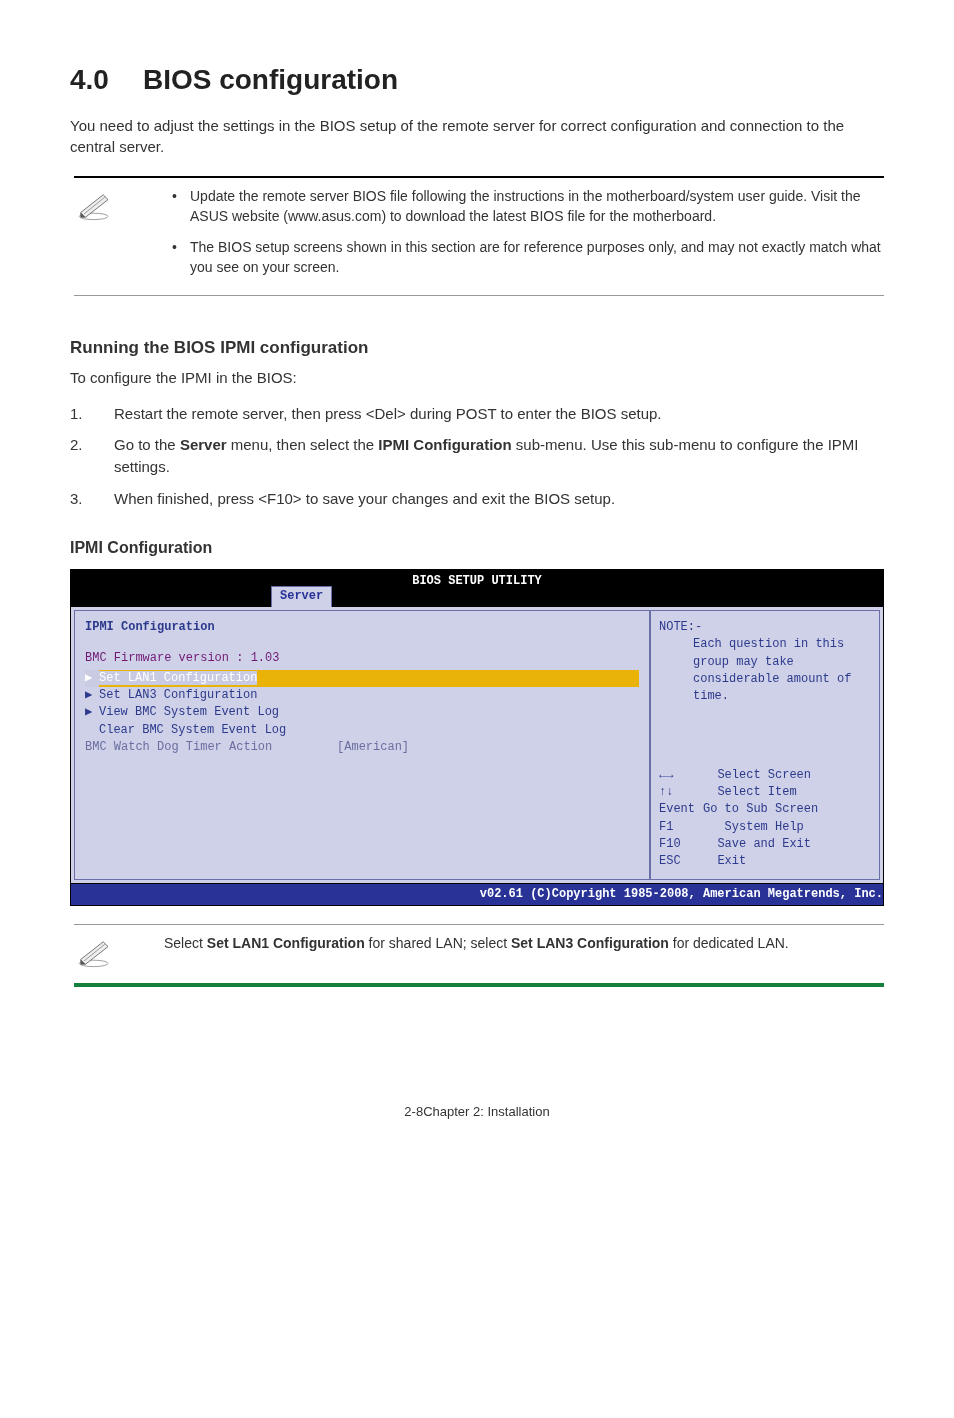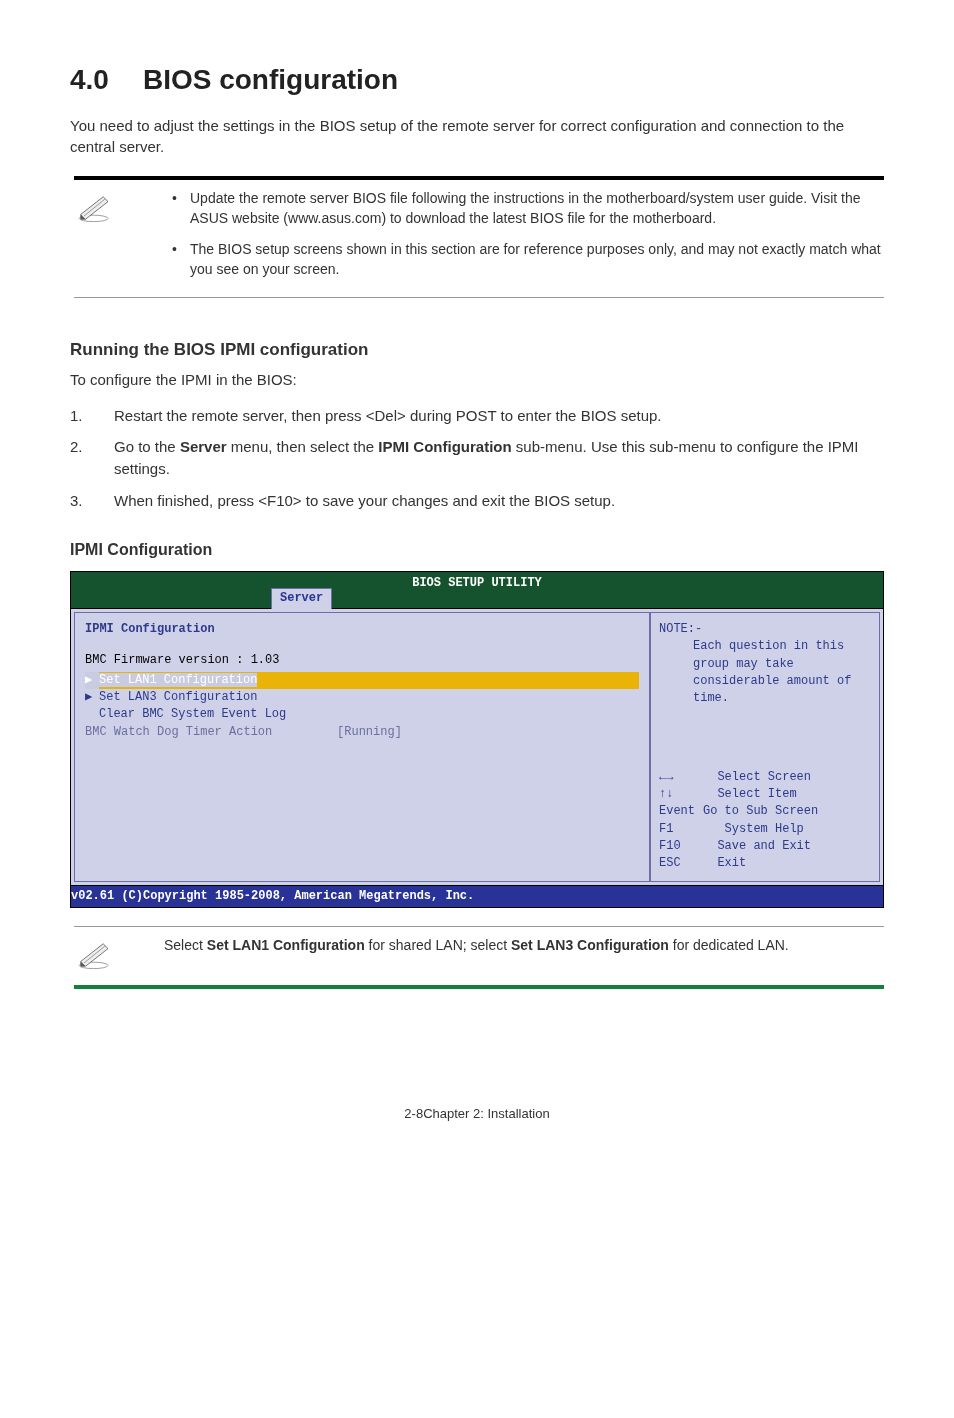--- a/index.html
+++ b/index.html
@@ -16,21 +16,21 @@
   h1.section-title {
     font-size: 28px;
     font-weight: bold;
     color: #222;
     margin-bottom: 14px;
   }
   .section-number { display: inline-block; margin-right: 34px; }
   .intro { margin-bottom: 18px; font-size: 15px; }
   .note-block {
     display: flex;
-    border-top: 4px solid #000000;
+    border-top: 2px solid #000000;
     border-bottom: 1px solid #999;
     padding: 8px 0;
     margin-bottom: 40px;
     margin-left: 4px;
   }
   .note-block-single {
     display: flex;
     border-top: 1px solid #999;
     border-bottom: 4px solid #15803d;
     padding: 8px 0;
@@ -53,21 +53,21 @@
   h3.ipmi-title { font-size: 16px; font-weight: bold; margin-bottom: 10px; }
 
   
   .bios {
     width: 100%;
     font-family: "Courier New", monospace;
     font-size: 12px;
     border: 1px solid #000;
   }
   .bios-topbar {
-    background: #14532d;
+    background: #000000;
     color: #fff;
     text-align: center;
     padding: 2px 0;
     font-weight: bold;
     position: relative;
     height: 36px;
   }
   .bios-top-title { display: block; padding-top: 1px; }
   .bios-tab {
     position: absolute;
@@ -93,36 +93,36 @@
   .bios-right {
     flex: 0 0 230px;
     border: 1px solid #6b6fa8;
     margin: 3px 3px 3px 0;
     padding: 8px 8px;
     color: #2c3a8c;
     display: flex;
     flex-direction: column;
   }
   .bios-left .cfg-title { color: #2c3a8c; font-weight: bold; margin-bottom: 14px; }
-  .bmc-ver { color: #000000; margin-bottom: 2px; }
+  .bmc-ver { color: #701a75; margin-bottom: 2px; }
   .menu-item { color: #2c3a8c; white-space: pre; }
   .menu-item.selected { background: #eab308; color: #fff; }
   .menu-item.selected span.label { background: #c9cbe2; color: #fff; }
   .menu-item .arrow { color: #2c3a8c; display:inline-block; width: 14px; }
   .menu-item.selected .arrow { color: #fff; background:#c9cbe2; }
   .menu-sub { color: #2c3a8c; padding-left: 14px; }
   .menu-watch { color: #6a6fa0; white-space: pre; }
   .help-top { flex: 0 0 auto; }
   .help-nav { margin-top: auto; }
   .help-nav .row { white-space: pre; }
   .key { display:inline-block; min-width:44px; }
   .bios-footer {
     background: #293397;
     color: #fff;
-    text-align: left;
+    text-align: right;
     padding: 2px 0;
     font-weight: bold;
     border-top: 1px solid #000;
   }
 
   .page-footer {
     display: flex;
     justify-content: center;
     font-size: 13px;
     color: #333;
@@ -174,22 +174,23 @@
   <div class="bios-topbar">
     <span class="bios-top-title">BIOS SETUP UTILITY</span>
     <span class="bios-tab">Server</span>
   </div>
   <div class="bios-body">
     <div class="bios-left">
       <div class="cfg-title">IPMI Configuration</div>
       <div class="bmc-ver">BMC Firmware version : 1.03</div>
       <div class="menu-item selected"><span class="arrow">▶</span><span class="label">Set LAN1 Configuration</span></div>
       <div class="menu-item"><span class="arrow">▶</span><span>Set LAN3 Configuration</span></div>
+      <div class="menu-item"><span class="arrow">▶</span><span>View BMC System Event Log</span></div>
       <div class="menu-sub">Clear BMC System Event Log</div>
-      <div class="menu-watch"><span>BMC Watch Dog Timer Action</span>         <span>[Running]</span></div>
+      <div class="menu-watch"><span>BMC Watch Dog Timer Action</span>         <span>[American]</span></div>
     </div>
     <div class="bios-right">
       <div class="help-top">
         <div>NOTE:-</div>
         <div style="padding-left:34px">Each question in this group may take considerable amount of time.</div>
       </div>
       <div class="help-nav">
         <div class="row"><span class="key">←→</span>  <span>Select Screen</span></div>
         <div class="row"><span class="key">↑↓</span>  <span>Select Item</span></div>
         <div class="row"><span class="key">Event</span><span>Go to Sub Screen</span></div>

